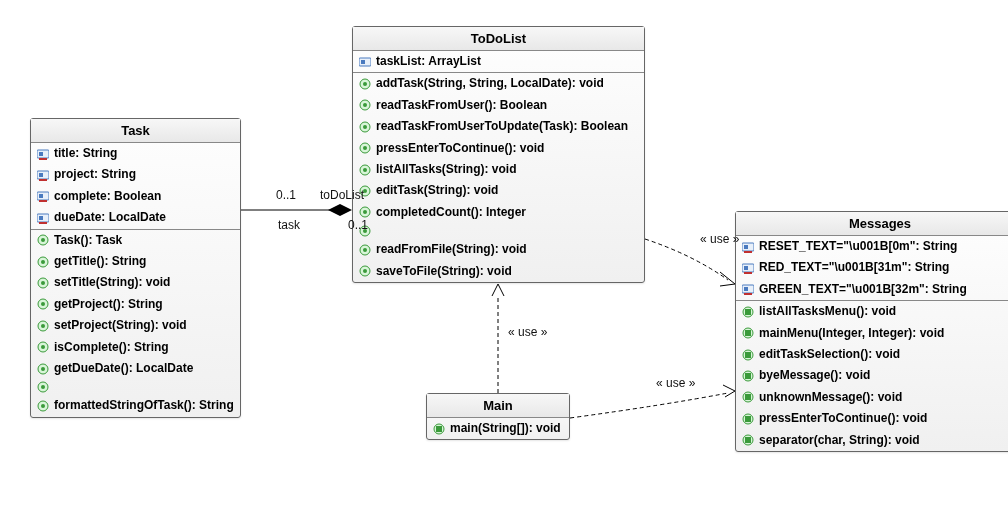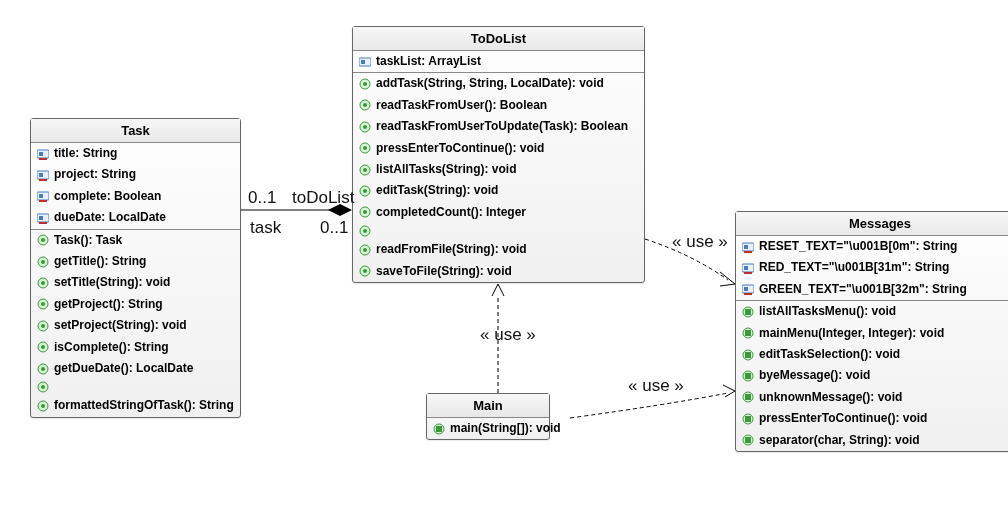--- a/index.html
+++ b/index.html
@@ -43,22 +43,23 @@
     font-weight: bold;
   }
   .ic {
     width: 12px;
     height: 12px;
     flex-shrink: 0;
     display: inline-block;
   }
   .label-small {
     position: absolute;
-    font-size: 17px;
+    font-size: 12px;
     color: #111;
+    margin-left: 28px;
   }
   svg.connector {
     position: absolute;
     overflow: visible;
     pointer-events: none;
   }
 </style>
 </head>
 <body>
 
@@ -288,21 +289,21 @@
       </div>
       <div class="row">
         <span class="ic"><svg width="12" height="12">
             <use href="#static-method-icon"></use>
           </svg></span>
         <span>separator(char, String): void</span>
       </div>
     </div>
 </div>
 
-<div class="class-box" style="left:426px; top:393px; width:124px;">
+<div class="class-box" style="left:426px; top:393px; width:144px;">
   <div class="class-title">Main</div>
   <div class="section" id="main-ops">
       <div class="row">
         <span class="ic"><svg width="12" height="12">
             <use href="#static-method-icon"></use>
           </svg></span>
         <span>main(String[]): void</span>
       </div>
     </div>
 </div>

